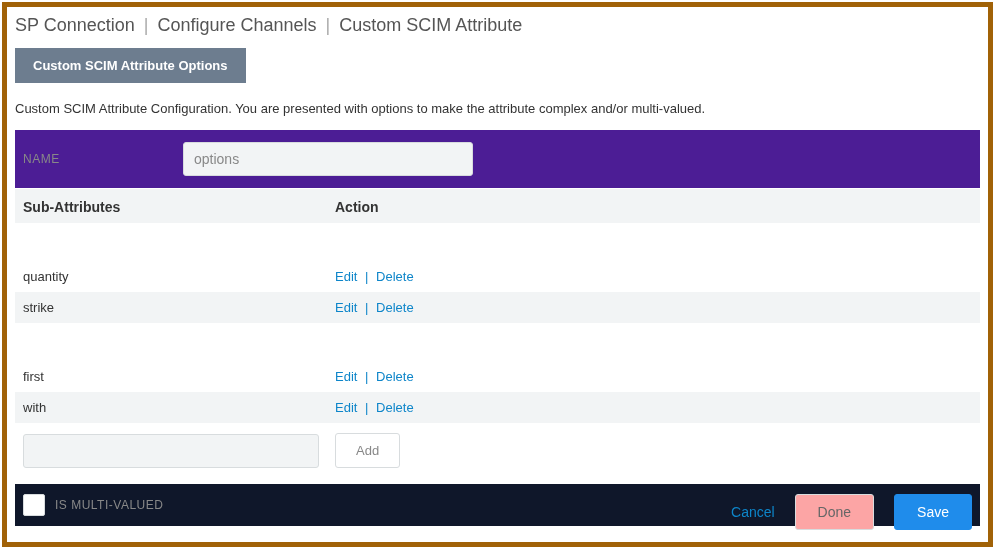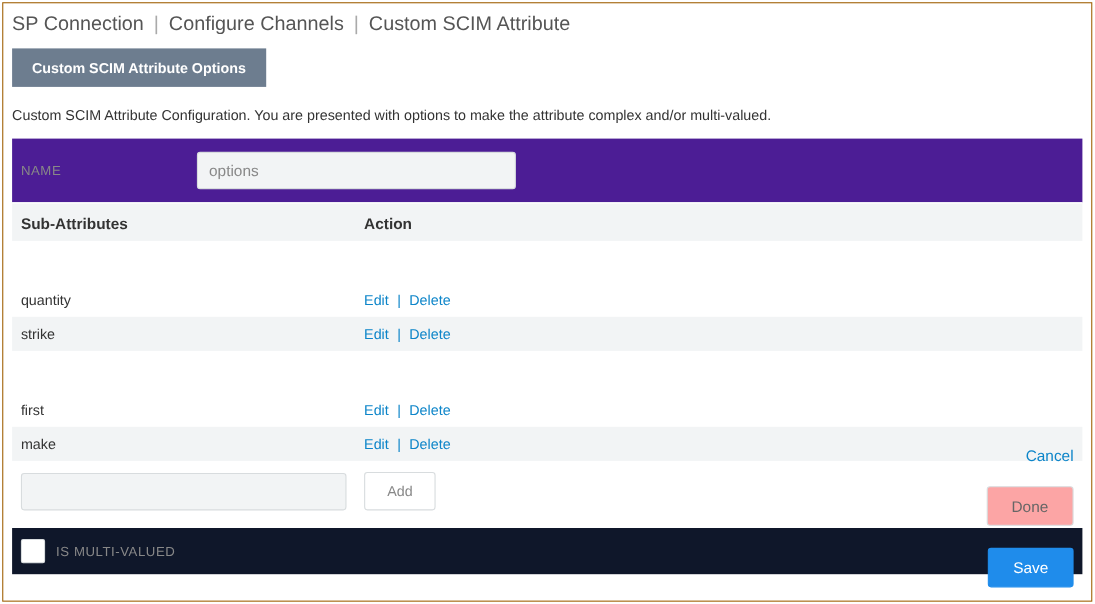--- a/index.html
+++ b/index.html
@@ -6,21 +6,21 @@
       box-sizing: border-box;
       margin: 0;
       padding: 0;
       font-family: Arial, Helvetica, sans-serif;
     }
     body {
       background: #fff;
       padding: 2px;
     }
     .container {
-      border: 1px solid #a16207;
+      border: 5px solid #a16207;
       width: 991px;
       height: 545px;
       position: relative;
       background: #fff;
     }
     .breadcrumb {
       font-size: 18px;
       color: #555;
       padding: 8px 8px 4px 8px;
       font-weight: 400;
@@ -142,23 +142,22 @@
     .multi-label {
       font-size: 12px;
       color: #888;
       letter-spacing: 0.5px;
     }
     .footer {
       position: absolute;
       bottom: 12px;
       right: 16px;
       display: flex;
-      align-items: flex-end;
+      align-items: center;
       gap: 20px;
-      flex-direction: column;
     }
     .cancel-link {
       color: #0d85c9;
       font-size: 14px;
       cursor: pointer;
     }
     .done-button {
       background: #fca5a5;
       border: 1px solid #d8dcde;
       border-radius: 3px;
@@ -228,21 +227,21 @@
     <div class="table-row odd">
       <div class="col-sub">first</div>
       <div class="col-action">
         <span class="action-link">Edit</span>
         <span class="action-sep">|</span>
         <span class="action-link">Delete</span>
       </div>
     </div>
 
     <div class="table-row even">
-      <div class="col-sub">make</div>
+      <div class="col-sub">with</div>
       <div class="col-action">
         <span class="action-link">Edit</span>
         <span class="action-sep">|</span>
         <span class="action-link">Delete</span>
       </div>
     </div>
 
     <div class="add-row">
       <input class="add-input" type="text" style="">
       <button class="add-button">Add</button>

